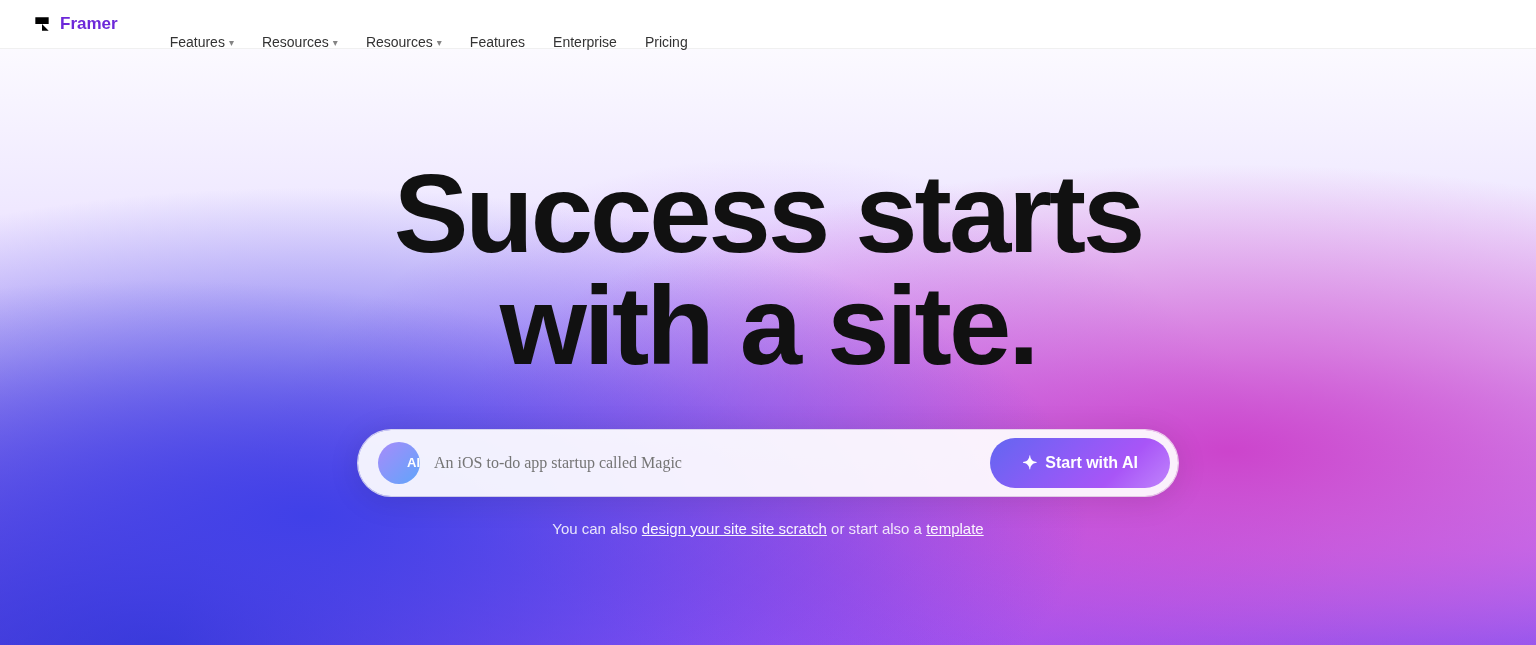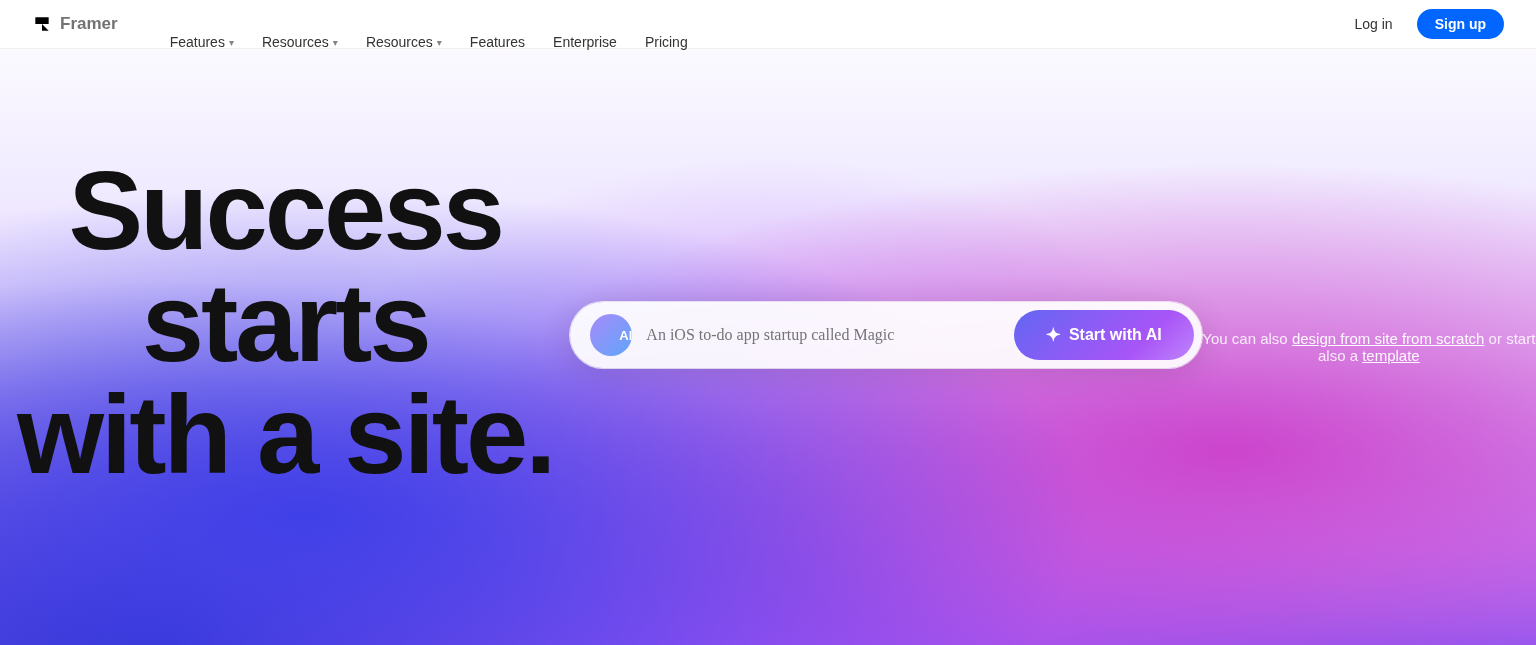--- a/index.html
+++ b/index.html
@@ -31,21 +31,21 @@
       z-index: 100;
       border-bottom: 1px solid rgba(0,0,0,0.06);
     }
 
     .nav-logo {
       display: flex;
       align-items: center;
       gap: 8px;
       font-weight: 700;
       font-size: 17px;
-      color: #737373;
+      color: #6d28d9;
       text-decoration: none;
       margin-right: 40px;
       flex-shrink: 0;
     }
 
     .nav-logo-icon {
       width: 20px;
       height: 20px;
     }
 
@@ -108,21 +108,21 @@
       left: 0;
       right: 0;
       bottom: 0;
       background: 
         radial-gradient(ellipse at 20% 80%, #4040e8 0%, transparent 45%),
         radial-gradient(ellipse at 80% 70%, #cc44cc 0%, transparent 45%),
         radial-gradient(ellipse at 50% 110%, #a855f7 0%, transparent 55%),
         radial-gradient(ellipse at 10% 100%, #3333cc 0%, transparent 40%),
         linear-gradient(180deg, #ffffff 0%, #f0eaff 30%, #e8d5ff 55%, #c084fc 85%, #8b5cf6 100%);
       display: flex;
-      flex-direction: row;
+      flex-direction: column;
       align-items: center;
       justify-content: center;
       padding-top: 49px;
     }
 
     .hero-title {
       font-size: 112px;
       font-weight: 900;
       color: #111;
       text-align: center;
@@ -231,39 +231,35 @@
       <span>Features</span>
     </div>
     <div class="nav-link">
       <span>Enterprise</span>
     </div>
     <div class="nav-link">
       <span>Pricing</span>
     </div>
   </div>
 
-  <div class="nav-right">
-    <div class="btn-login">Log in</div>
-    <button class="btn-signup">Sign up</button>
-  </div>
 </nav>
 
 <div class="hero">
   <h1 class="hero-title">
     <span>Success starts</span><br>
     <span>with a site.</span>
   </h1>
 
   <div class="hero-search-box">
     <div class="ai-icon-wrapper">
       <span class="ai-icon-text">AI</span>
     </div>
     <input class="hero-input" type="text" placeholder="An iOS to-do app startup called Magic" style="">
     <button class="btn-start-ai">
       <span class="btn-star">✦</span>
       <span>Start with AI</span>
     </button>
   </div>
 
   <p class="hero-subtext">
-    <span>You can also </span><a>design from site from scratch</a><span> or start also a </span><a>template</a>
+    <span>You can also </span><a>design your site site scratch</a><span> or start also a </span><a>template</a>
   </p>
 </div>
 
 </body></html>

